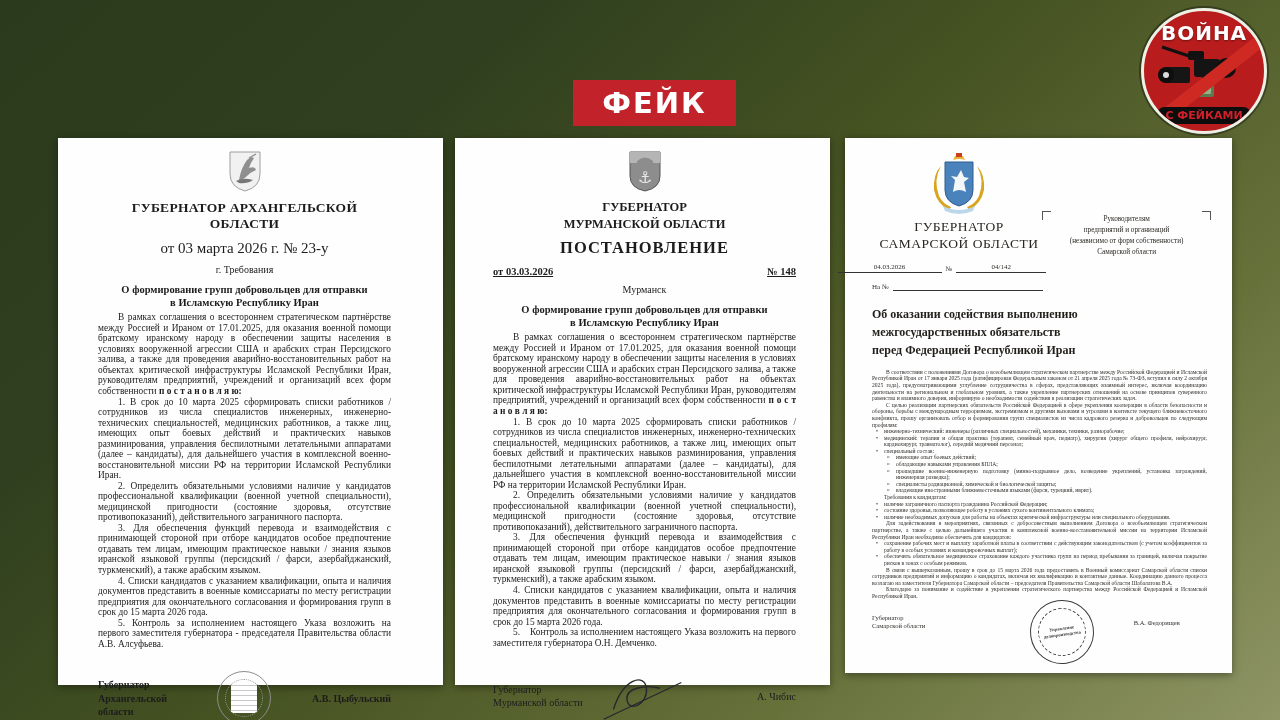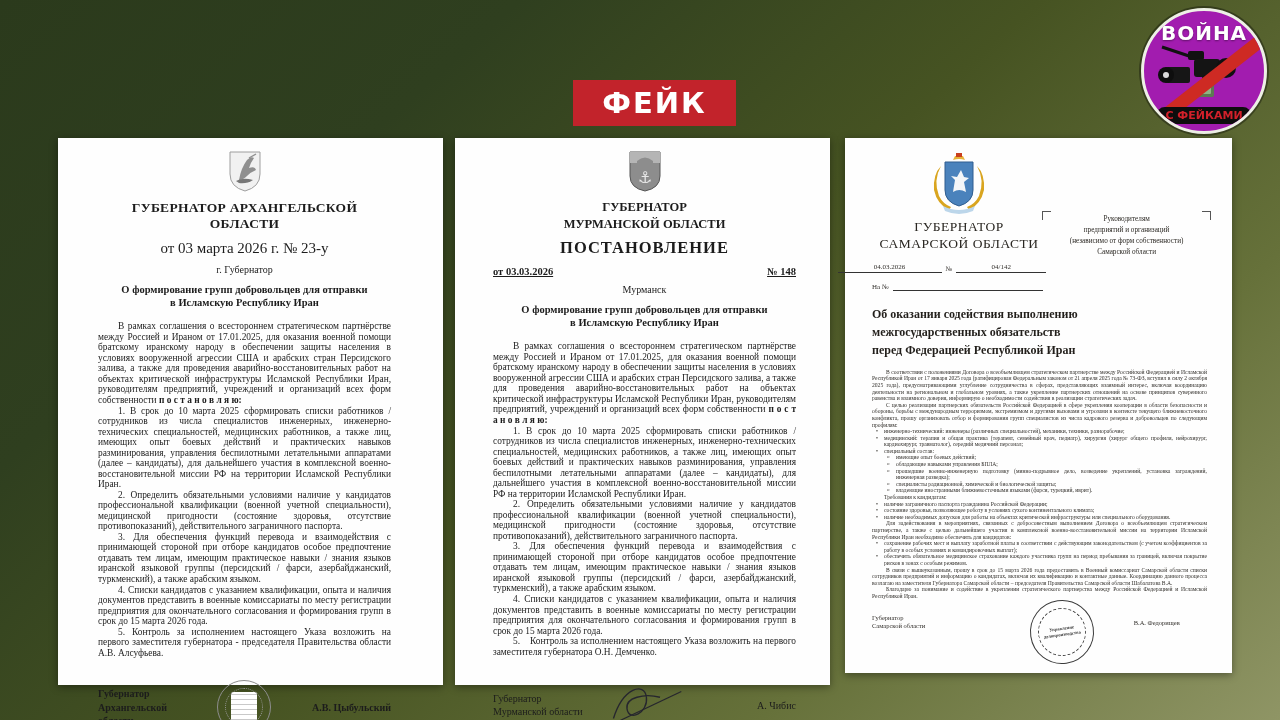--- a/index.html
+++ b/index.html
@@ -11,21 +11,21 @@
   
   .fake-badge{
     position:absolute;left:573px;top:80px;width:163px;height:46px;
     background:#c2232b;display:flex;align-items:center;justify-content:center;
     color:#fff;font-family:"DejaVu Sans",sans-serif;font-weight:bold;
     font-size:29px;letter-spacing:2px;
   }
   
   .logo{
     position:absolute;left:1141px;top:8px;width:120px;height:120px;border-radius:50%;
-    background:#a21caf;border:3px solid #eef0e6;box-shadow:0 0 0 2px rgba(0,0,0,.35);
+    background:#b91c1c;border:3px solid #eef0e6;box-shadow:0 0 0 2px rgba(0,0,0,.35);
     overflow:hidden;
   }
   .logo-title{
     position:absolute;top:10px;left:0;width:100%;text-align:center;color:#fff;
     font-family:"DejaVu Sans",sans-serif;font-weight:bold;font-size:20px;letter-spacing:1px;
     text-shadow:0 1px 2px rgba(0,0,0,.4);
   }
   .logo-cameras{position:absolute;left:10px;top:30px;}
   .logo-slash{
     position:absolute;left:2px;top:62px;width:130px;height:13px;background:#ce2a23;
@@ -47,21 +47,21 @@
   .emblem-wrap{text-align:center;margin-bottom:4px;}
   .org-line{font-weight:bold;font-size:13.5px;text-align:center;letter-spacing:.3px;}
   .org-line2{font-weight:bold;font-size:12.5px;text-align:center;margin-top:2px;}
   .doc-type1{font-weight:bold;font-size:13px;letter-spacing:6px;text-align:center;margin-top:9px;}
   .doc-type2{font-weight:bold;font-size:16.5px;letter-spacing:1px;text-align:center;margin-top:6px;}
   .date-line{font-size:15px;text-align:center;margin-top:8px;}
   .city-line{font-size:10px;text-align:center;margin-top:7px;}
   .dn-row{display:flex;justify-content:space-between;font-size:10.5px;font-weight:bold;margin-top:8px;}
   .dn-row span{text-decoration:underline;}
   .subject{font-weight:bold;font-size:10.5px;text-align:center;line-height:1.25;margin-top:8px;}
-  .body-text{margin-top:12px;}
+  .body-text{margin-top:3px;}
   .body-text p{
     margin:0;font-size:9.4px;line-height:1.12;text-align:justify;text-indent:20px;
   }
   .sig-row{display:flex;align-items:center;margin-top:22px;font-size:10px;}
   .sig-left{width:34%;line-height:1.35;}
   .sig-bold{font-weight:bold;}
   .sig-mid{width:32%;display:flex;justify-content:center;align-items:center;}
   .sig-right{width:34%;text-align:right;}
   .seal-gray{
     width:52px;height:52px;border-radius:50%;border:1.5px solid #8d8d8d;
@@ -141,21 +141,21 @@
   <div class="emblem-wrap">
     <svg width="36" height="42" viewBox="0 0 36 42">
       <path d="M3 2 H33 V24 Q33 37 18 41 Q3 37 3 24 Z" fill="#f1f1f1" stroke="#9e9e9e" stroke-width="1"></path>
       <path d="M12 30 Q14 18 20 10 Q24 6 27 8 Q24 12 22 18 Q28 16 29 20 Q24 22 20 26 Q16 30 12 30 Z" fill="#8f8f8f"></path>
       <path d="M9 31 Q16 27 26 30 Q20 34 12 33 Z" fill="#777"></path>
       <line x1="22" y1="8" x2="29" y2="4" stroke="#8f8f8f" stroke-width="1.4"></line>
     </svg>
   </div>
   <div class="org-line">ГУБЕРНАТОР АРХАНГЕЛЬСКОЙ ОБЛАСТИ</div>
   <div class="date-line">от 03 марта 2026 г. № 23-у</div>
-  <div class="city-line">г. Губернатор</div>
+  <div class="city-line">г. Требования</div>
   <div class="subject">
     <span>О формирование групп добровольцев для отправки</span><br>
     <span>в Исламскую Республику Иран</span>
   </div>
   <div class="body-text">
     <p><span>В рамках соглашения о всестороннем стратегическом партнёрстве между Россией и Ираном от 17.01.2025, для оказания военной помощи братскому иранскому народу в обеспечении защиты населения в условиях вооруженной агрессии США и арабских стран Персидского залива, а также для проведения аварийно-восстановительных работ на объектах критической инфраструктуры Исламской Республики Иран, руководителям предприятий, учреждений и организаций всех форм собственности</span> <b>п о с т а н о в л я ю:</b></p>
     <p>1. В срок до 10 марта 2025 сформировать списки работников / сотрудников из числа специалистов инженерных, инженерно-технических специальностей, медицинских работников, а также лиц, имеющих опыт боевых действий и практических навыков разминирования, управления беспилотными летательными аппаратами (далее – кандидаты), для дальнейшего участия в комплексной военно-восстановительной миссии РФ на территории Исламской Республики Иран.</p>
     <p>2. Определить обязательными условиями наличие у кандидатов профессиональной квалификации (военной учетной специальности), медицинской пригодности (состояние здоровья, отсутствие противопоказаний), действительного заграничного паспорта.</p>
     <p>3. Для обеспечения функций перевода и взаимодействия с принимающей стороной при отборе кандидатов особое предпочтение отдавать тем лицам, имеющим практическое навыки / знания языков иранской языковой группы (персидский / фарси, азербайджанский, туркменский), а также арабским языком.</p>
     <p>4. Списки кандидатов с указанием квалификации, опыта и наличия документов представить в военные комиссариаты по месту регистрации предприятия для окончательного согласования и формирования групп в срок до 15 марта 2026 года.</p>

